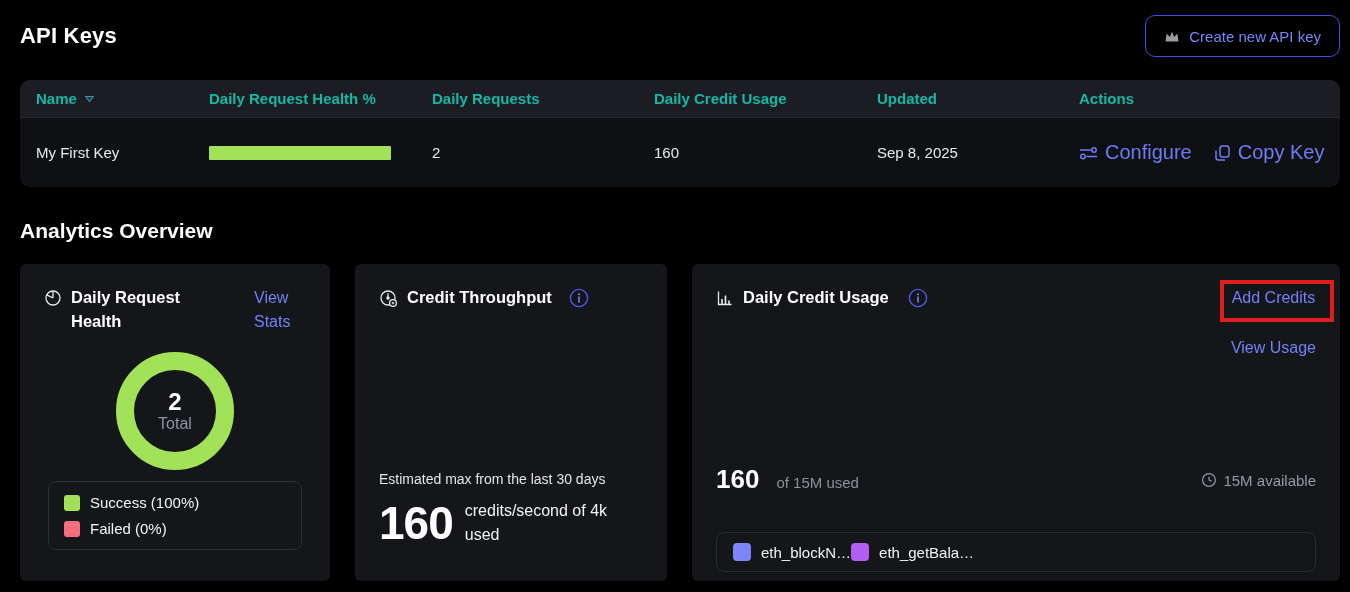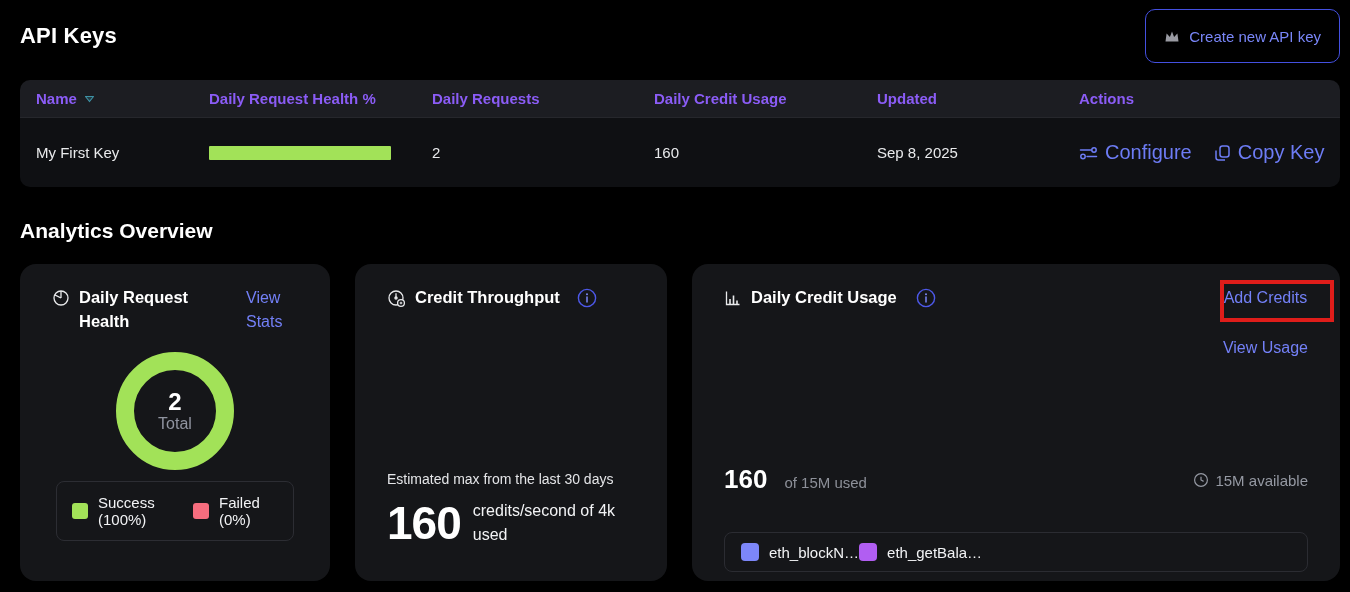--- a/index.html
+++ b/index.html
@@ -3,56 +3,56 @@
 <meta charset="utf-8">
 <style>
   * { box-sizing: border-box; margin: 0; padding: 0; }
   html, body { background: #000; }
   body { font-family: "Liberation Sans", sans-serif; }
   .page { position: relative; width: 1350px; height: 592px; background: #000; color: #eceef0; overflow: hidden; }
 
   
   .top-row { display: flex; align-items: center; justify-content: space-between; margin: 14px 10px 0 20px; height: 44px; }
   .page-title { font-size: 22px; font-weight: 700; color: #ffffff; letter-spacing: .2px; }
-  .create-btn { display: flex; align-items: center; gap: 9px; height: 54px; padding: 0 18px; background: transparent; border: 1px solid #4450e0; border-radius: 10px; color: #7986f8; font-size: 15px; font-family: inherit; cursor: pointer; }
+  .create-btn { display: flex; align-items: center; gap: 9px; height: 42px; padding: 0 18px; background: transparent; border: 1px solid #4450e0; border-radius: 10px; color: #7986f8; font-size: 15px; font-family: inherit; cursor: pointer; }
 
   
   .table { margin: 22px 10px 0 20px; border-radius: 10px; overflow: hidden; }
   .tgrid { display: grid; grid-template-columns: 189px 223px 222px 223px 202px 1fr; align-items: center; }
   .thead { background: #1c1d22; height: 37px; }
-  .th { font-size: 15px; font-weight: 600; color: #8b5cf6; display: flex; align-items: center; gap: 7px; }
+  .th { font-size: 15px; font-weight: 600; color: #14b8a6; display: flex; align-items: center; gap: 7px; }
   .th:first-child, .td:first-child { padding-left: 16px; }
   .trow { background: #0f1013; height: 70px; border-top: 1px solid #26272c; }
   .td { font-size: 15px; color: #e9eaec; display: flex; align-items: center; }
   .bar-track { width: 182px; height: 14px; background: rgba(255,255,255,0.06); border-radius: 1px; overflow: hidden; }
   .bar-fill { height: 100%; }
   .actions { gap: 22px; }
   .action-link { display: flex; align-items: center; gap: 7px; color: #6d7cf5; font-size: 20px; font-weight: 500; text-decoration: none; cursor: pointer; }
 
   
   .section-title { margin: 32px 0 0 20px; font-size: 21px; font-weight: 700; color: #ffffff; }
   .cards { display: flex; gap: 25px; margin: 21px 10px 0 20px; }
-  .card { background: #151619; border-radius: 16px; height: 317px; padding: 22px 32px; display: flex; flex-direction: column; }
+  .card { background: #151619; border-radius: 6px; height: 317px; padding: 22px 24px; display: flex; flex-direction: column; }
   .card-health { width: 310px; }
   .card-throughput { width: 312px; }
   .card-usage { flex: 1; }
 
   .card-head { display: flex; align-items: flex-start; gap: 9px; }
   .card-title { font-size: 16.5px; font-weight: 700; color: #ffffff; line-height: 1.45; }
   .blue-link { color: #7380f7; font-size: 16px; text-decoration: none; cursor: pointer; line-height: 1.5; }
   .head-icon { flex: 0 0 auto; margin-top: 3px; }
   .info-badge { margin-top: 2px; flex: 0 0 auto; cursor: pointer; }
 
   
   .health-title { width: 118px; }
   .view-stats { margin-left: auto; width: 52px; }
   .donut { width: 118px; height: 118px; border-radius: 50%; border: 18px solid #a2e258; margin: 18px auto 0; display: flex; flex-direction: column; align-items: center; justify-content: center; }
   .donut-value { font-size: 24px; font-weight: 700; color: #ffffff; line-height: 1.1; }
   .donut-label { font-size: 16px; color: #9094a0; }
-  .legend-box { margin: 11px 4px 0; border: 1px solid #2c2d33; border-radius: 8px; padding: 12px 15px; display: flex; flex-direction: row; gap: 9px; }
+  .legend-box { margin: 11px 4px 0; border: 1px solid #2c2d33; border-radius: 8px; padding: 12px 15px; display: flex; flex-direction: column; gap: 9px; }
   .legend-item { display: flex; align-items: center; gap: 10px; font-size: 15px; color: #f2f3f5; }
   .legend-sq { width: 16px; height: 16px; border-radius: 3px; flex: 0 0 auto; }
 
   
   .throughput-bottom { margin-top: auto; padding-bottom: 12px; }
   .note { font-size: 14px; color: #e4e5e8; }
   .big-row { display: flex; align-items: center; gap: 12px; margin-top: 12px; }
   .huge { font-size: 46px; font-weight: 700; color: #ffffff; letter-spacing: -1px; line-height: 1; }
   .unit { font-size: 16px; color: #f2f3f5; width: 205px; line-height: 1.5; }
 

